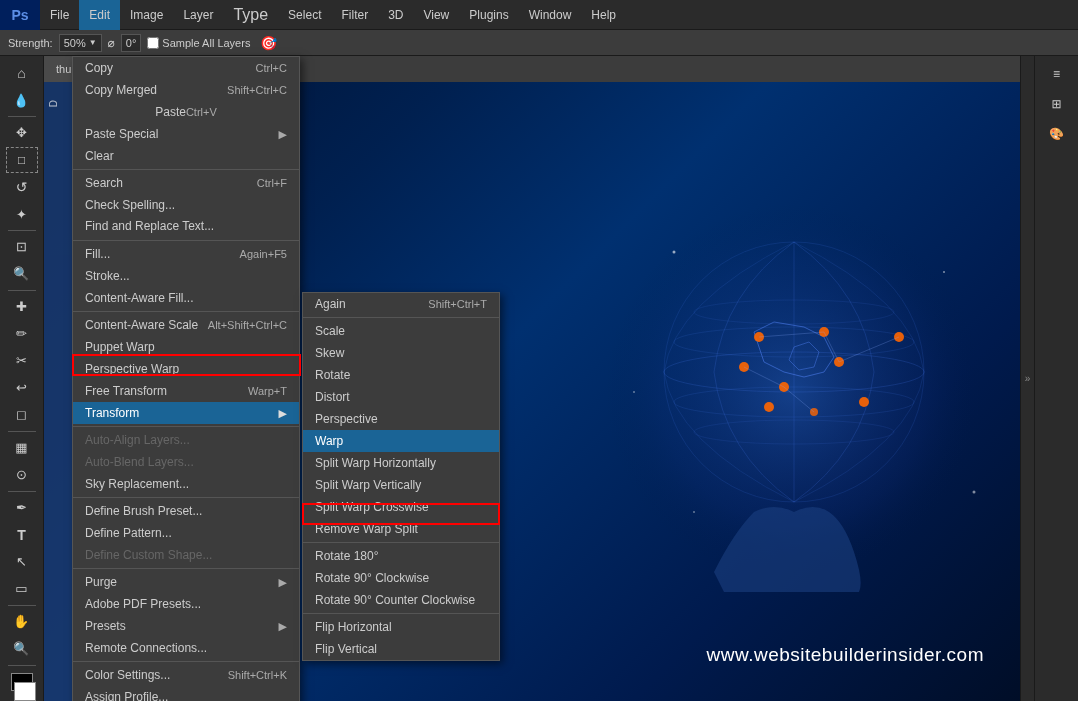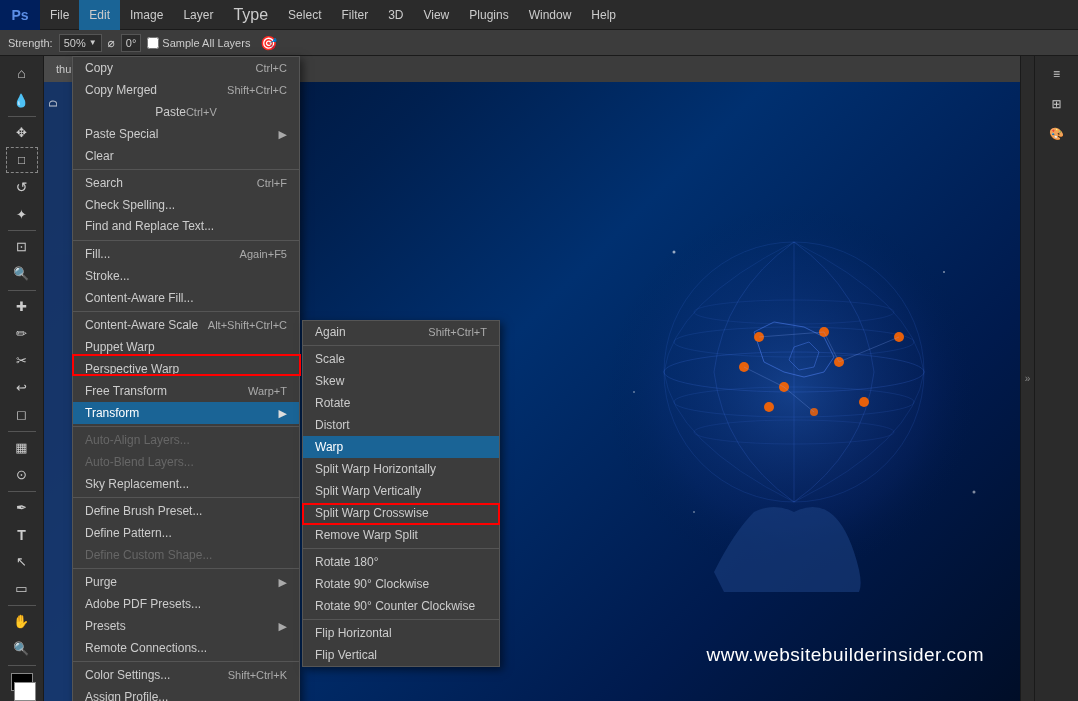--- a/index.html
+++ b/index.html
@@ -279,39 +279,42 @@
       <span style="color:#aaa; font-size:11px;">Shift+Ctrl+K</span>
     </div>
     <div style="display:flex; align-items:center; justify-content:space-between; padding:3px 12px; color:#cccccc; cursor:pointer; height:22px;">
       <span>Assign Profile...</span>
     </div>
 
   </div>
 
   <div style="position:absolute; top:298px; left:72px; width:229px; height:22px; border:2px solid red; pointer-events:none; z-index:1002;"></div>
 
-  <div style="position:absolute; top:264px; left:302px; background:#3c3c3c; border:1px solid #555; box-shadow:3px 3px 8px rgba(0,0,0,0.5); z-index:1001; min-width:198px;">
+  <div style="position:absolute; top:236px; left:302px; background:#3c3c3c; border:1px solid #555; box-shadow:3px 3px 8px rgba(0,0,0,0.5); z-index:1001; min-width:198px;">
 
     <div style="display:flex; align-items:center; justify-content:space-between; padding:3px 12px; color:#cccccc; cursor:pointer; height:22px;">
       <span>Again</span>
       <span style="color:#aaa; font-size:11px;">Shift+Ctrl+T</span>
     </div>
     <div style="height:1px; background:#555; margin:2px 0;"></div>
     <div style="display:flex; align-items:center; justify-content:space-between; padding:3px 12px; color:#cccccc; cursor:pointer; height:22px;">
       <span>Scale</span>
     </div>
     <div style="display:flex; align-items:center; justify-content:space-between; padding:3px 12px; color:#cccccc; cursor:pointer; height:22px;">
       <span>Skew</span>
     </div>
     <div style="display:flex; align-items:center; justify-content:space-between; padding:3px 12px; color:#cccccc; cursor:pointer; height:22px;">
       <span>Rotate</span>
     </div>
     <div style="display:flex; align-items:center; justify-content:space-between; padding:3px 12px; color:#cccccc; cursor:pointer; height:22px;">
       <span>Distort</span>
     </div>
+    <div style="display:flex; align-items:center; justify-content:space-between; padding:3px 12px; color:#cccccc; cursor:pointer; height:22px;">
+      <span>Perspective</span>
+    </div>
     <div style="display:flex; align-items:center; justify-content:space-between; padding:3px 12px; color:white; cursor:pointer; height:22px; background:#1a6496;">
       <span>Warp</span>
     </div>
     <div style="display:flex; align-items:center; justify-content:space-between; padding:3px 12px; color:#cccccc; cursor:pointer; height:22px;">
       <span>Split Warp Horizontally</span>
     </div>
     <div style="display:flex; align-items:center; justify-content:space-between; padding:3px 12px; color:#cccccc; cursor:pointer; height:22px;">
       <span>Split Warp Vertically</span>
     </div>
     <div style="display:flex; align-items:center; justify-content:space-between; padding:3px 12px; color:#cccccc; cursor:pointer; height:22px;">

